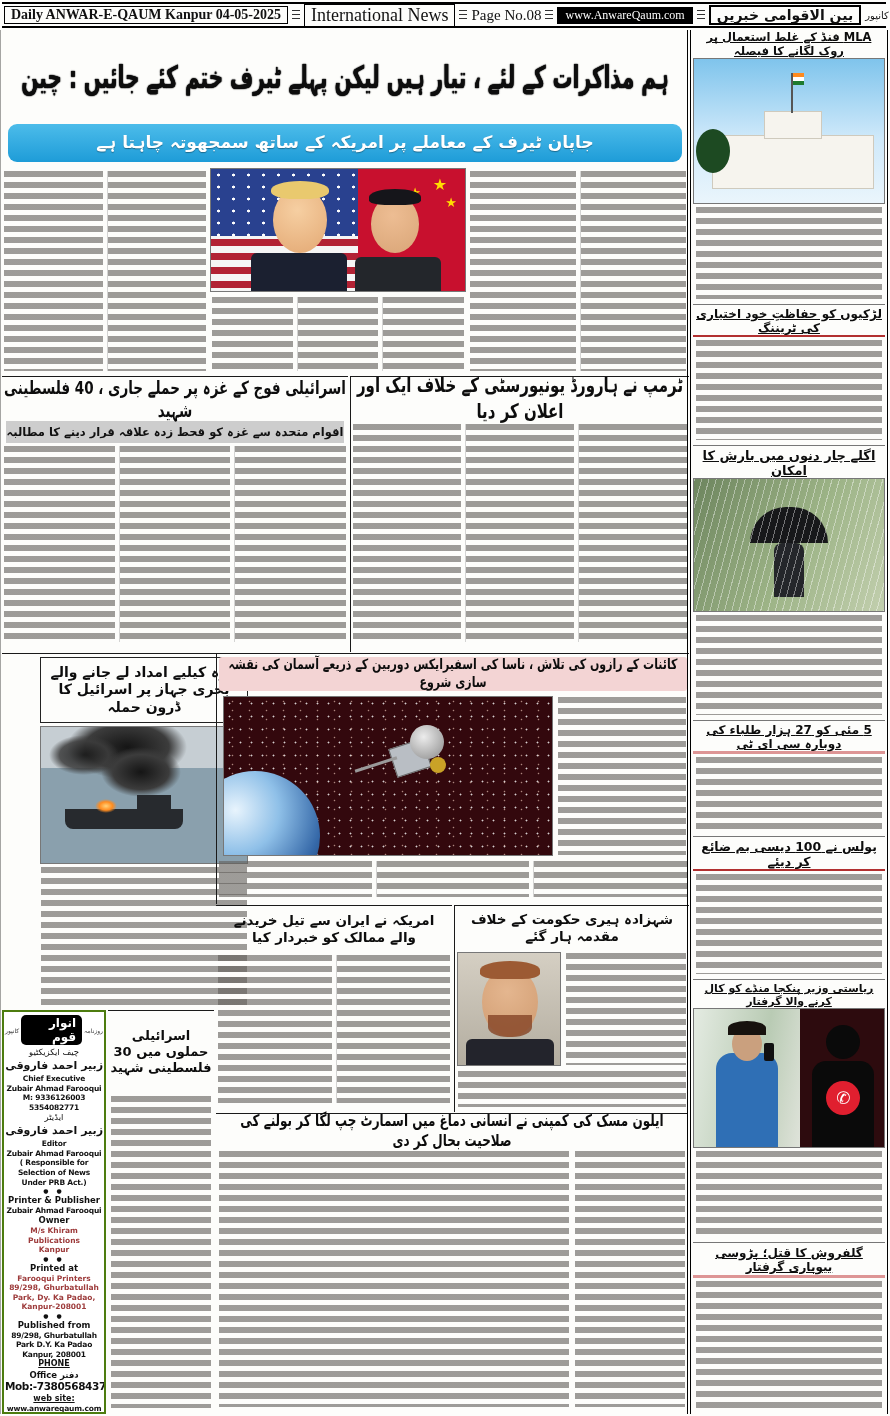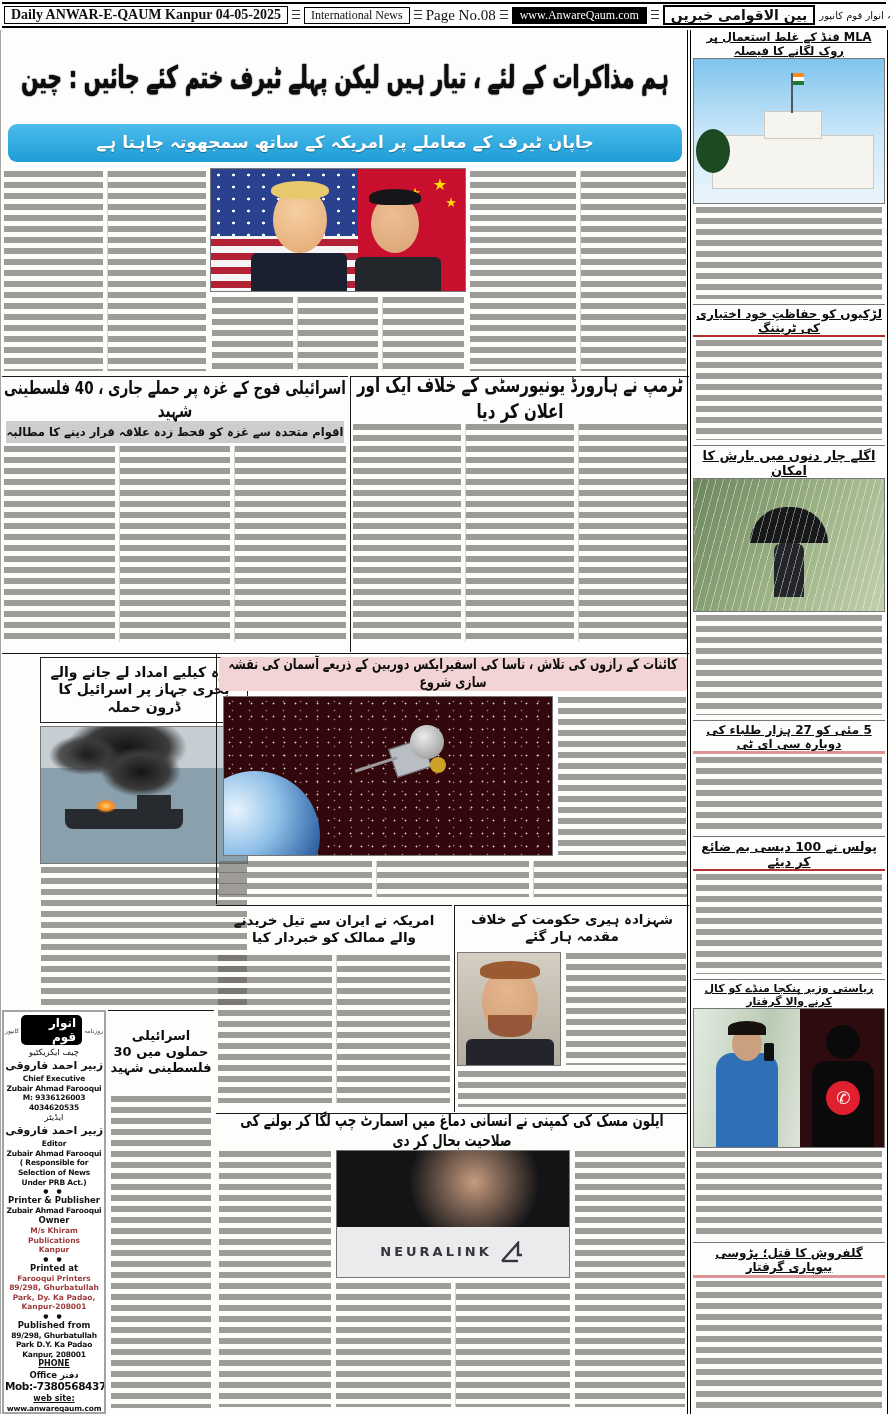--- a/index.html
+++ b/index.html
@@ -67,21 +67,21 @@
   .ph-min-r{position:absolute;right:0;top:0;width:44%;height:100%;background:#2d0b0e;}
   .sil-head{position:absolute;background:#0a0a0a;border-radius:50%;}
   .sil-sh{position:absolute;background:#0a0a0a;border-radius:14px 14px 0 0;}
   .callcirc{position:absolute;background:#e01f2f;border-radius:50%;color:#fff;display:flex;align-items:center;justify-content:center;}
   
   .nl-top{position:absolute;left:0;top:0;width:100%;height:60%;background:#141416;}
   .nl-face{position:absolute;border-radius:50%;background:radial-gradient(circle,#c79b7f,rgba(199,155,127,0) 70%);}
   .nl-bot{position:absolute;left:0;bottom:0;width:100%;height:40%;background:#ebebed;display:flex;align-items:center;justify-content:center;gap:8px;}
   .nl-text{font-weight:bold;letter-spacing:3px;color:#35353a;font-size:13px;}
   
-  #imprint{border:2px solid #a3a3a3;box-sizing:border-box;background:#fff;padding:2px 1px;
+  #imprint{border:2px solid #4d7c0f;box-sizing:border-box;background:#fff;padding:2px 1px;
            display:flex;flex-direction:column;align-items:center;overflow:hidden;}
   .im-line{width:100%;text-align:center;line-height:1.28;}
   .im-line.en-b{font-size:7.5px;font-weight:bold;letter-spacing:-0.2px;}
   .im-line.en-b2{font-size:8.5px;font-weight:bold;}
   .im-line.en-u{font-size:8px;font-weight:bold;text-decoration:underline;}
   .im-line.ur{direction:rtl;font-size:8.5px;}
   .im-line.ur-big{direction:rtl;font-size:11px;font-weight:bold;padding:1px 0;text-align:right;}
   .im-line.red{font-size:7.5px;font-weight:bold;color:#9d3b3b;}
   .im-line.dots{font-size:6px;letter-spacing:3px;}
   .im-line.mob{font-size:10.5px;font-weight:bold;letter-spacing:-0.4px;}
@@ -101,21 +101,21 @@
   .vline{background:#000;}
 </style>
 </head>
 <body>
 
 <div id="page">
 
   <div id="hdr" class="abs">
     <div class="hbox serif" style="font-weight:bold;font-size:14px;">Daily ANWAR-E-QAUM Kanpur 04-05-2025</div>
     <div class="rulegap"></div>
-    <div class="hbox serif" style="font-size:12px;text-align:center;">International News</div>
+    <div class="hbox serif" style="font-size:18px;text-align:center;">International News</div>
     <div class="rulegap"></div>
     <div class="serif" style="font-size:15px;white-space:nowrap;">Page No.08</div>
     <div class="rulegap"></div>
     <div class="hweb serif" style="font-size:12px;">www.AnwareQaum.com</div>
     <div class="rulegap"></div>
     <div class="hbox ur" style="font-weight:bold;font-size:14px;border-width:2px;">بین الاقوامی خبریں</div>
     <div class="ur" style="font-size:10px;white-space:nowrap;">روزنامہ انوار قوم کانپور</div>
   </div>
 
   <div class="abs hd" style="left:2px;top:34px;width:686px;height:86px;font-size:20px;display:flex;align-items:center;justify-content:center;">
@@ -236,54 +236,37 @@
     </div>
     <div class="fake solo" style="height:36px;"></div>
   </div>
 
   <div class="abs rule-t" style="left:216px;top:1113px;width:472px;height:301px;">
     <div class="hd" style="font-size:12px;height:34px;display:flex;align-items:center;justify-content:center;">
       <span style="display:inline-block;transform:scaleY(1.35);">ایلون مسک کی کمپنی نے انسانی دماغ میں اسمارٹ چپ لگا کر بولنے کی صلاحیت بحال کر دی</span>
     </div>
     <div style="display:flex;direction:rtl;height:262px;">
       <div class="fake" style="width:110px;margin:3px;"></div>
-      <div style="width:238px;display:flex;flex-direction:column;">
-        <div class="photo" style="height:128px;margin:2px;background:#141416;">
-          <div class="nl-top"></div>
-          <div class="nl-face" style="right:20px;top:-24px;width:150px;height:110px;"></div>
-          <div class="nl-bot">
-            <svg width="26" height="22" viewBox="0 0 26 22">
-              <path d="M2 20 L18 2 L18 14 L22 14" fill="none" stroke="#35353a" stroke-width="2.4"></path>
-              <path d="M2 20 L18 20" fill="none" stroke="#35353a" stroke-width="2.4"></path>
-            </svg>
-            <span class="nl-text">NEURALINK</span>
-          </div>
-        </div>
-        <div class="cols" style="flex:1;">
-            <div class="col fake"></div>
-            <div class="col fake"></div>
-          </div>
-      </div>
       <div class="fake" style="flex:1;margin:3px;"></div>
     </div>
   </div>
 
   <div id="imprint" class="abs" style="left:2px;top:1010px;width:104px;height:404px;">
     <div id="im-logo">
       <span class="lsmall">روزنامہ</span>
       <span class="lbox">انوار قوم</span>
       <span class="lsmall">کانپور</span>
     </div>
     <div style="width:100%;display:flex;flex-direction:column;flex:1;justify-content:space-between;">
         <div class="im-line ur">چیف ایکزیکٹیو</div>
         <div class="im-line ur-big">زبیر احمد فاروقی</div>
         <div class="im-line en-b">Chief Executive</div>
         <div class="im-line en-b">Zubair Ahmad Farooqui</div>
         <div class="im-line en-b">M: 9336126003</div>
-        <div class="im-line en-b">4034620535</div>
+        <div class="im-line en-b">5354082771</div>
         <div class="im-line ur">ایڈیٹر</div>
         <div class="im-line ur-big">زبیر احمد فاروقی</div>
         <div class="im-line en-b">Editor</div>
         <div class="im-line en-b">Zubair Ahmad Farooqui</div>
         <div class="im-line en-b">( Responsible for</div>
         <div class="im-line en-b">Selection of News</div>
         <div class="im-line en-b">Under PRB Act.)</div>
         <div class="im-line dots">● ●</div>
         <div class="im-line en-b2">Printer &amp; Publisher</div>
         <div class="im-line en-b">Zubair Ahmad Farooqui</div>

